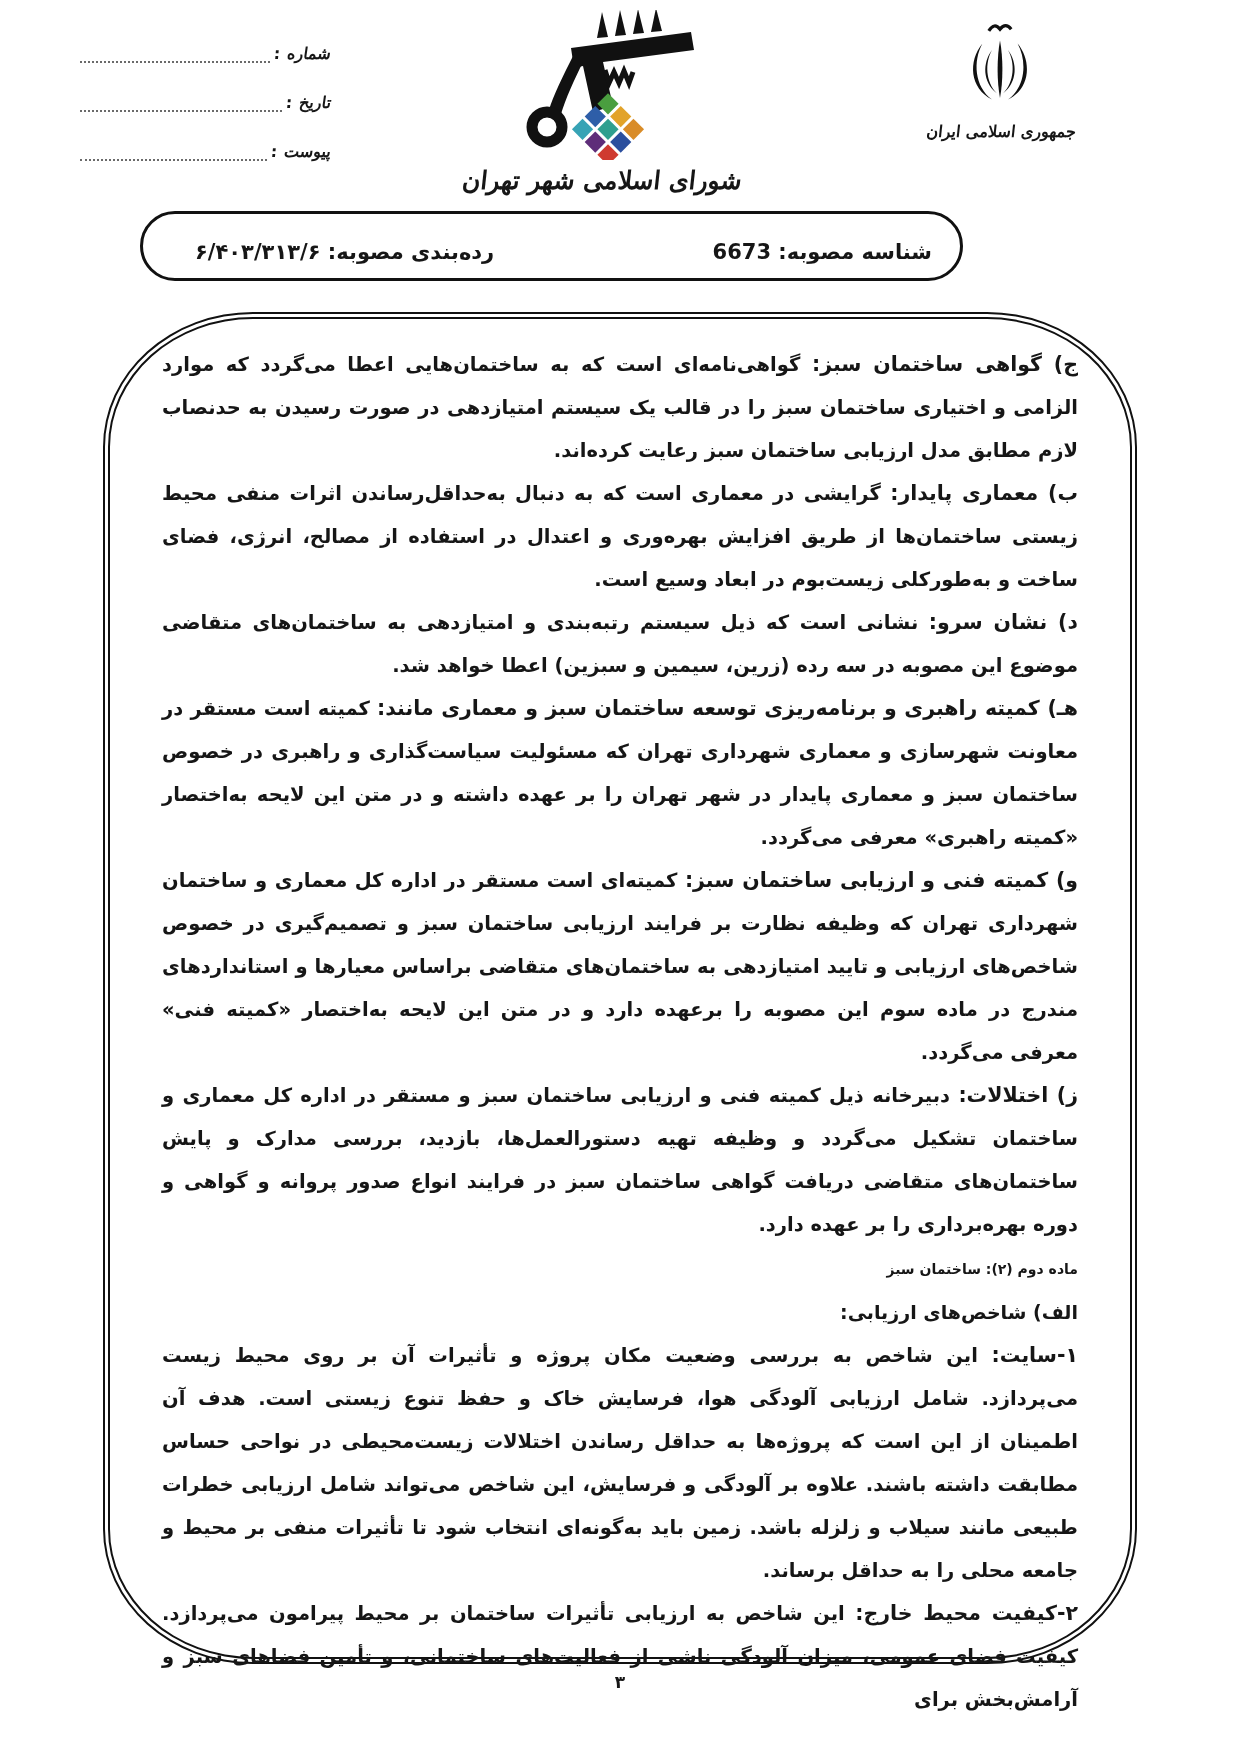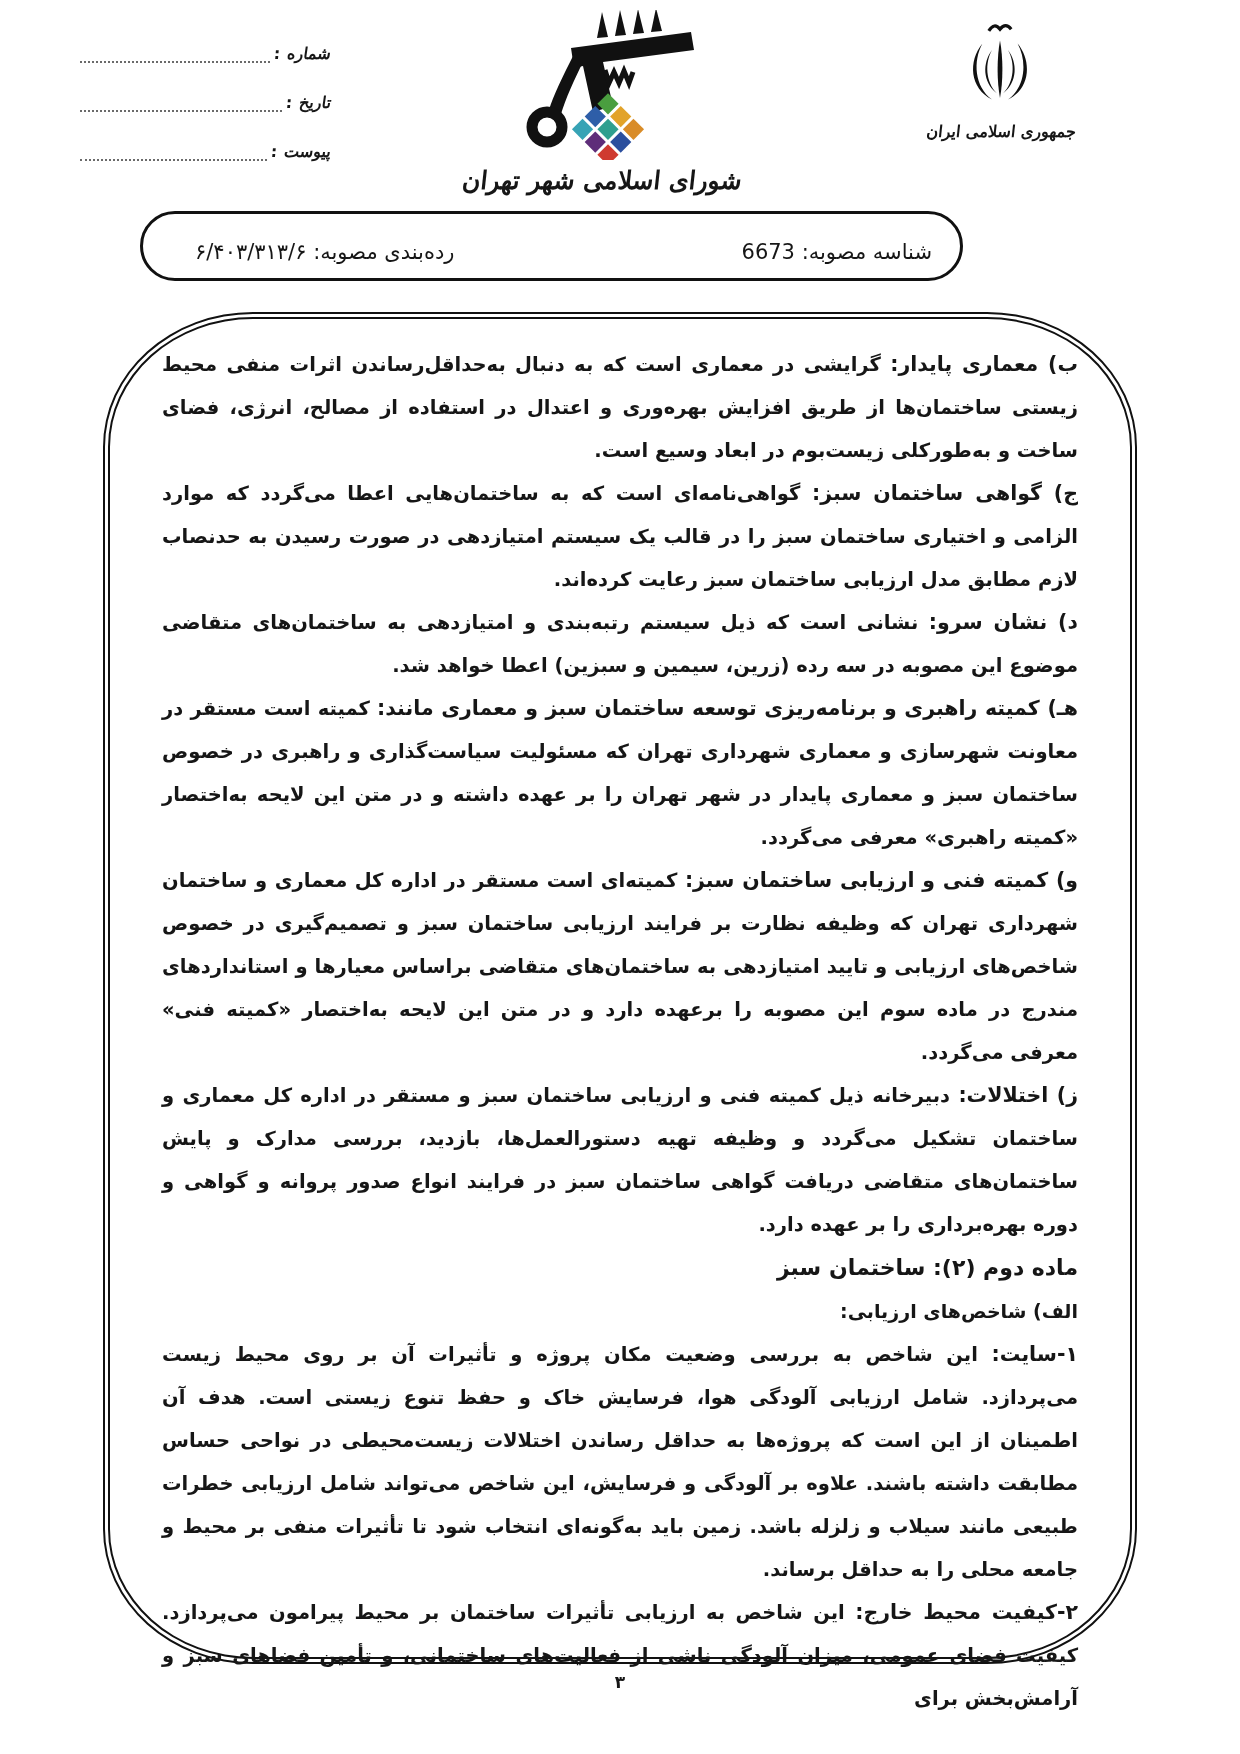--- a/index.html
+++ b/index.html
@@ -54,39 +54,39 @@
   }
   
   .meta-bar{
     position:absolute;left:140px;top:211px;width:823px;height:70px;
     border:3px solid #111;border-radius:38px;
     display:flex;align-items:center;justify-content:space-between;
     direction:rtl;
     padding:0 28px 0 52px;box-sizing:border-box;
     background:#fff;
   }
-  .meta-item{font-size:21px;font-weight:normal;white-space:nowrap;margin-top:12px;}
+  .meta-item{font-size:21px;font-weight:bold;white-space:nowrap;margin-top:12px;}
   
   .frame{
     position:absolute;left:103px;top:312px;width:1034px;height:1352px;
     border:7px double #111;
     border-radius:150px / 135px;
     box-sizing:border-box;
   }
   .body-text{
     position:absolute;left:52px;right:52px;top:24px;
     direction:rtl;
     text-align:justify;
     font-size:19.5px;
     line-height:43px;
     font-weight:bold;
   }
   .para{margin:0;}
   .para .lead{font-weight:bold;font-size:20.5px;}
-  .para.heading .lead{font-size:22px;}
+  .para.heading .lead{font-size:14px;}
   .para.subheading .lead{font-size:19px;}
   
   .page-number{
     position:absolute;left:0;right:0;top:1672px;
     text-align:center;font-size:17px;font-weight:bold;
   }
 </style>
 </head>
 <body>
 
@@ -152,22 +152,22 @@
     <div class="iran-caption">جمهوری اسلامی ایران</div>
   </div>
 
   <div class="meta-bar">
     <span class="meta-item">شناسه مصوبه: 6673</span>
     <span class="meta-item">رده‌بندی مصوبه: ۶/۴۰۳/۳۱۳/۶</span>
   </div>
 
   <div class="frame">
     <div class="body-text">
+      <p class="para"><b class="lead">ج) گواهی ساختمان سبز:</b><span> گواهی‌نامه‌ای است که به ساختمان‌هایی اعطا می‌گردد که موارد الزامی و اختیاری ساختمان سبز را در قالب یک سیستم امتیازدهی در صورت رسیدن به حدنصاب لازم مطابق مدل ارزیابی ساختمان سبز رعایت کرده‌اند.</span></p>
       <p class="para"><b class="lead">ب) معماری پایدار:</b><span> گرایشی در معماری است که به دنبال به‌حداقل‌رساندن اثرات منفی محیط زیستی ساختمان‌ها از طریق افزایش بهره‌وری و اعتدال در استفاده از مصالح، انرژی، فضای ساخت و به‌طورکلی زیست‌بوم در ابعاد وسیع است.</span></p>
-      <p class="para"><b class="lead">ج) گواهی ساختمان سبز:</b><span> گواهی‌نامه‌ای است که به ساختمان‌هایی اعطا می‌گردد که موارد الزامی و اختیاری ساختمان سبز را در قالب یک سیستم امتیازدهی در صورت رسیدن به حدنصاب لازم مطابق مدل ارزیابی ساختمان سبز رعایت کرده‌اند.</span></p>
       <p class="para"><b class="lead">د) نشان سرو:</b><span> نشانی است که ذیل سیستم رتبه‌بندی و امتیازدهی به ساختمان‌های متقاضی موضوع این مصوبه در سه رده (زرین، سیمین و سبزین) اعطا خواهد شد.</span></p>
       <p class="para"><b class="lead">هـ) کمیته راهبری و برنامه‌ریزی توسعه ساختمان سبز و معماری مانند:</b><span> کمیته است مستقر در معاونت شهرسازی و معماری شهرداری تهران که مسئولیت سیاست‌گذاری و راهبری در خصوص ساختمان سبز و معماری پایدار در شهر تهران را بر عهده داشته و در متن این لایحه به‌اختصار «کمیته راهبری» معرفی می‌گردد.</span></p>
       <p class="para"><b class="lead">و) کمیته فنی و ارزیابی ساختمان سبز:</b><span> کمیته‌ای است مستقر در اداره کل معماری و ساختمان شهرداری تهران که وظیفه نظارت بر فرایند ارزیابی ساختمان سبز و تصمیم‌گیری در خصوص شاخص‌های ارزیابی و تایید امتیازدهی به ساختمان‌های متقاضی براساس معیارها و استانداردهای مندرج در ماده سوم این مصوبه را برعهده دارد و در متن این لایحه به‌اختصار «کمیته فنی» معرفی می‌گردد.</span></p>
       <p class="para"><b class="lead">ز) اختلالات:</b><span> دبیرخانه ذیل کمیته فنی و ارزیابی ساختمان سبز و مستقر در اداره کل معماری و ساختمان تشکیل می‌گردد و وظیفه تهیه دستورالعمل‌ها، بازدید، بررسی مدارک و پایش ساختمان‌های متقاضی دریافت گواهی ساختمان سبز در فرایند انواع صدور پروانه و گواهی و دوره بهره‌برداری را بر عهده دارد.</span></p>
       <p class="para heading"><b class="lead">ماده دوم (۲): ساختمان سبز</b><span></span></p>
       <p class="para subheading"><b class="lead">الف) شاخص‌های ارزیابی:</b><span></span></p>
       <p class="para"><b class="lead">۱-سایت:</b><span> این شاخص به بررسی وضعیت مکان پروژه و تأثیرات آن بر روی محیط زیست می‌پردازد. شامل ارزیابی آلودگی هوا، فرسایش خاک و حفظ تنوع زیستی است. هدف آن اطمینان از این است که پروژه‌ها به حداقل رساندن اختلالات زیست‌محیطی در نواحی حساس مطابقت داشته باشند. علاوه بر آلودگی و فرسایش، این شاخص می‌تواند شامل ارزیابی خطرات طبیعی مانند سیلاب و زلزله باشد. زمین باید به‌گونه‌ای انتخاب شود تا تأثیرات منفی بر محیط و جامعه محلی را به حداقل برساند.</span></p>
       <p class="para"><b class="lead">۲-کیفیت محیط خارج:</b><span> این شاخص به ارزیابی تأثیرات ساختمان بر محیط پیرامون می‌پردازد. کیفیت فضای عمومی، میزان آلودگی ناشی از فعالیت‌های ساختمانی، و تأمین فضاهای سبز و آرامش‌بخش برای</span></p>
     </div>
   </div>

